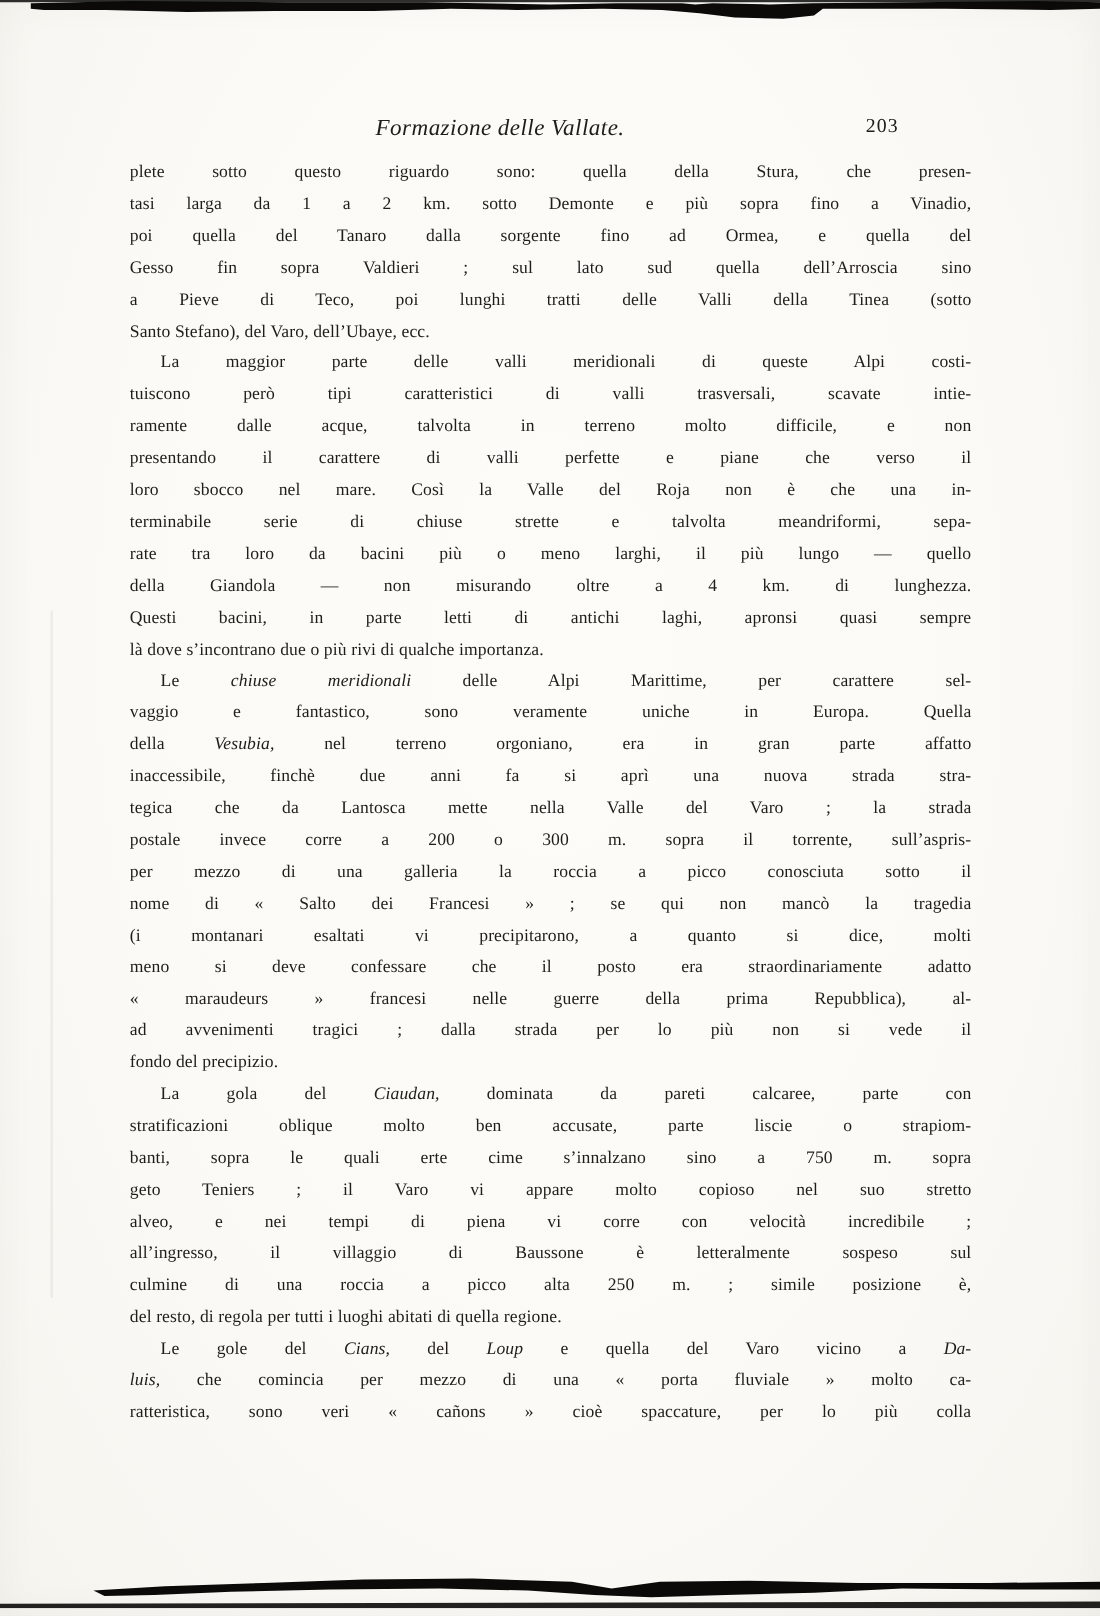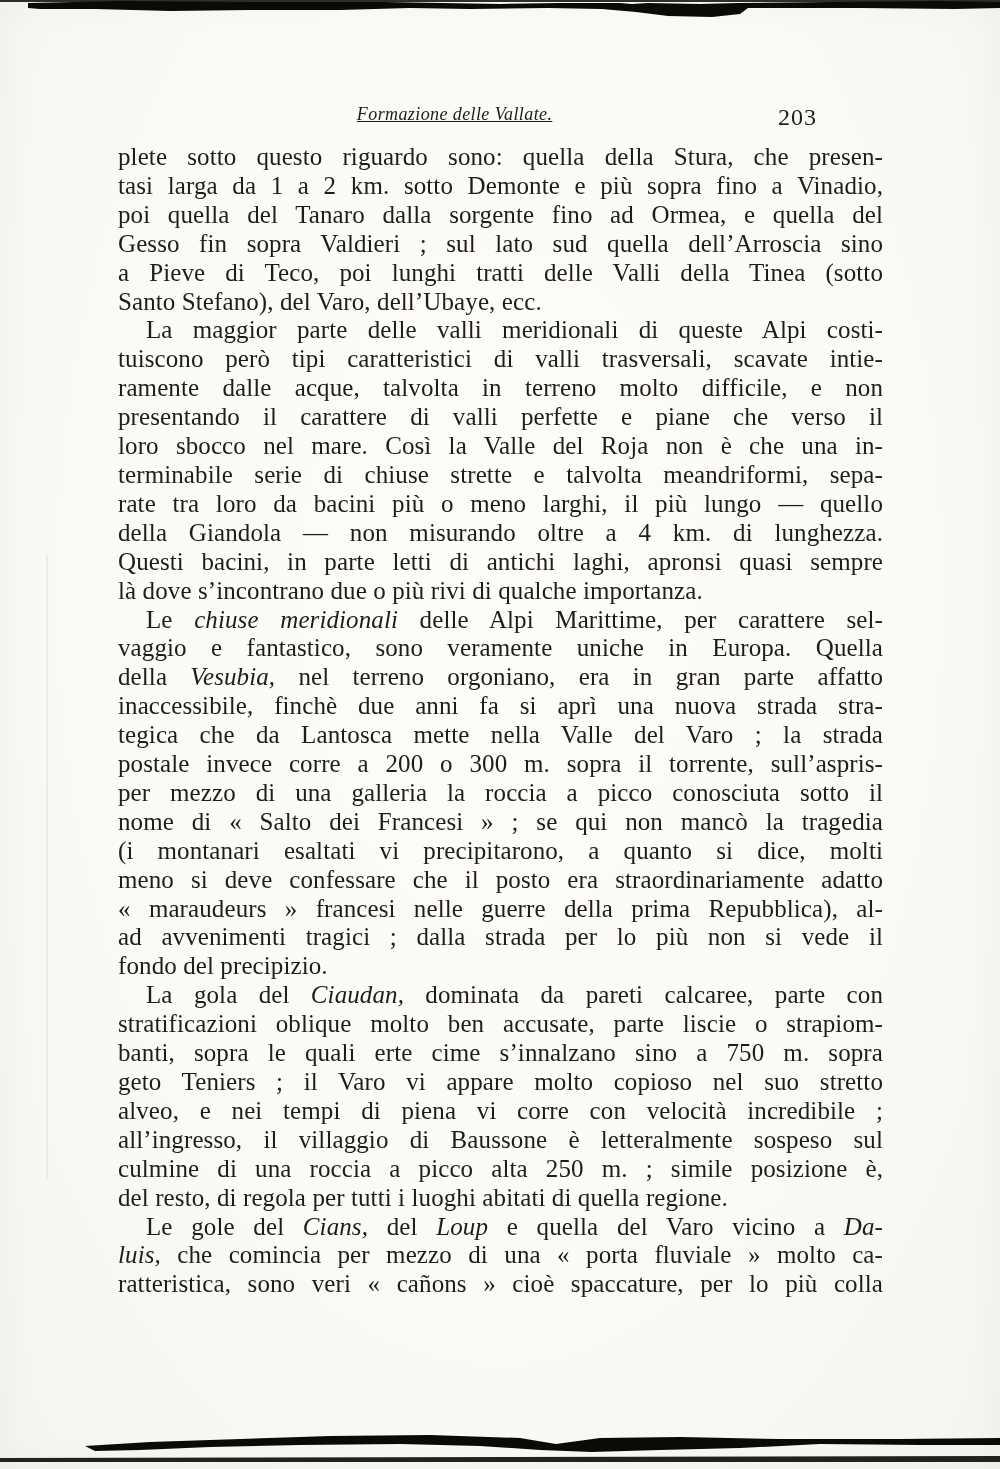--- a/index.html
+++ b/index.html
@@ -37,34 +37,33 @@
   .header{
     position:relative;
     height:27px;
     margin-bottom:12px;
   }
   .running-title{
     position:absolute;
     left:44%;
     transform:translateX(-50%);
     font-style:italic;
-    font-size:18px;
+    font-size:21px;
     letter-spacing:0.4px;
     white-space:nowrap;
-    text-decoration:underline;
   }
   .page-number{
     position:absolute;
     right:66px;
     top:0;
-    font-size:24px;
+    font-size:18px;
     letter-spacing:1px;
   }
   .body-text{
-    font-size:25px;
+    font-size:16px;
     line-height:28.9px;
     letter-spacing:0.1px;
   }
   .paragraph{margin:0;}
   .line{
     text-align:justify;
     text-align-last:justify;
     white-space:normal;
   }
   .line.last{

